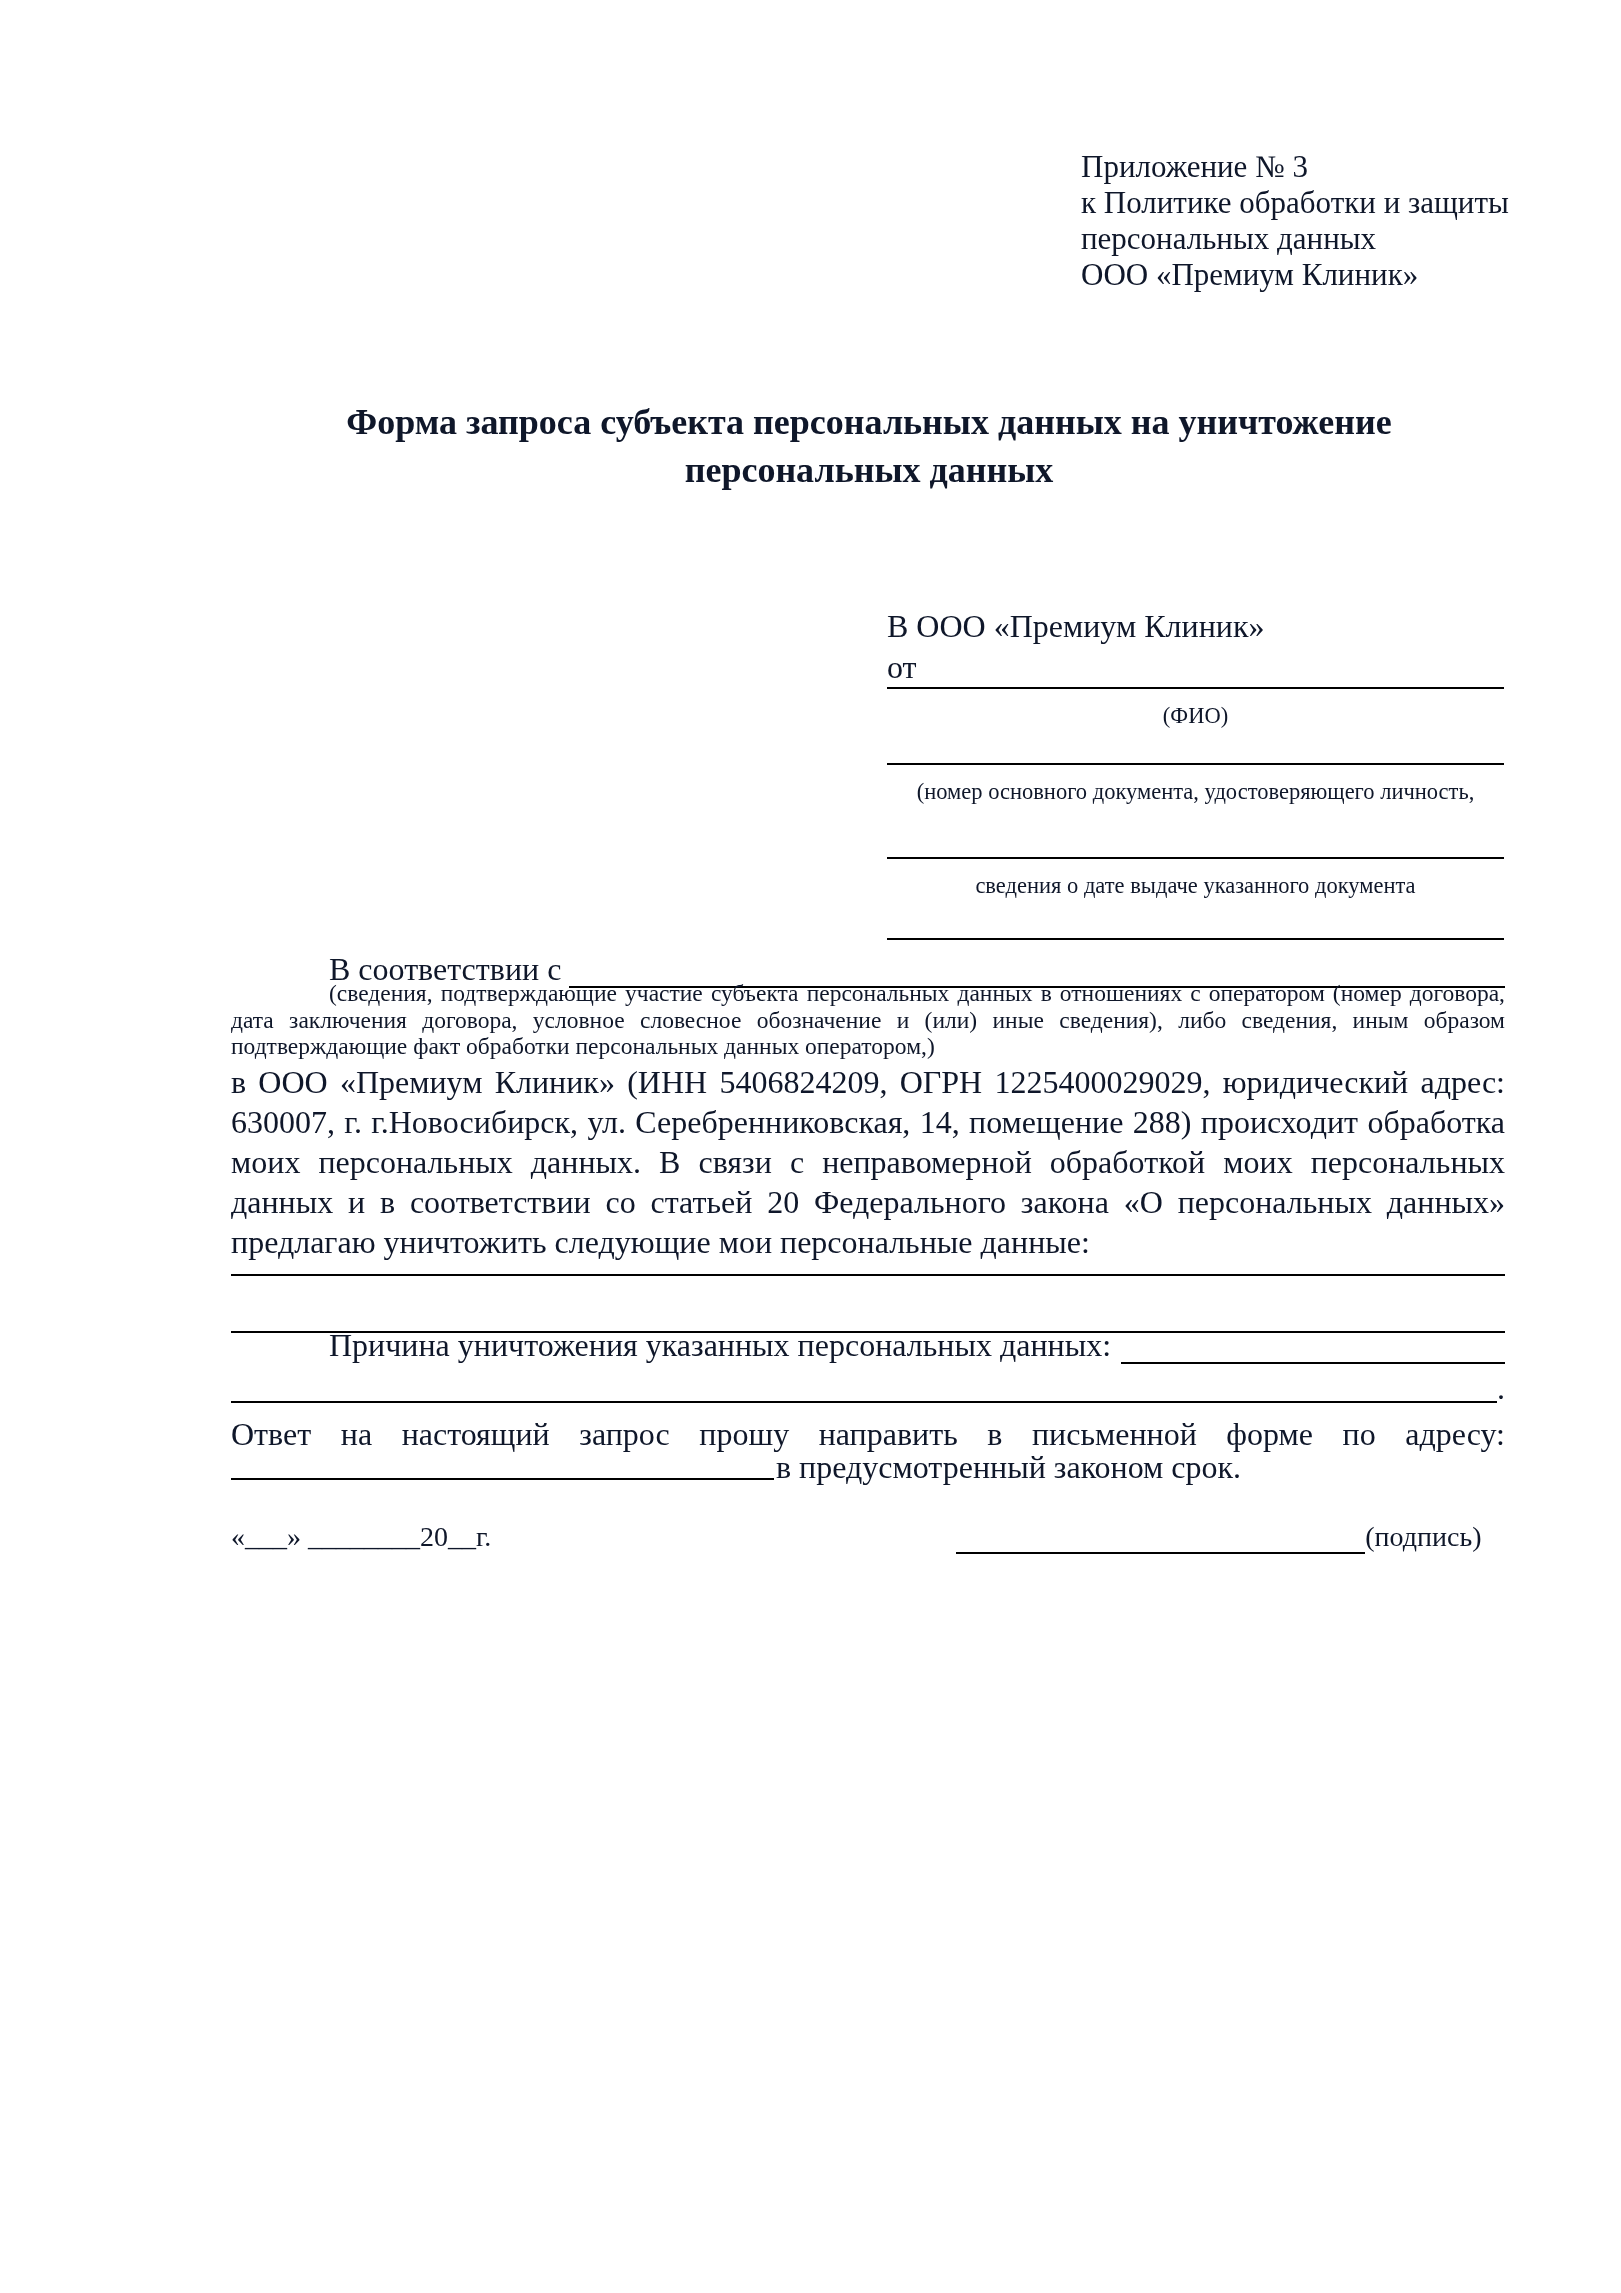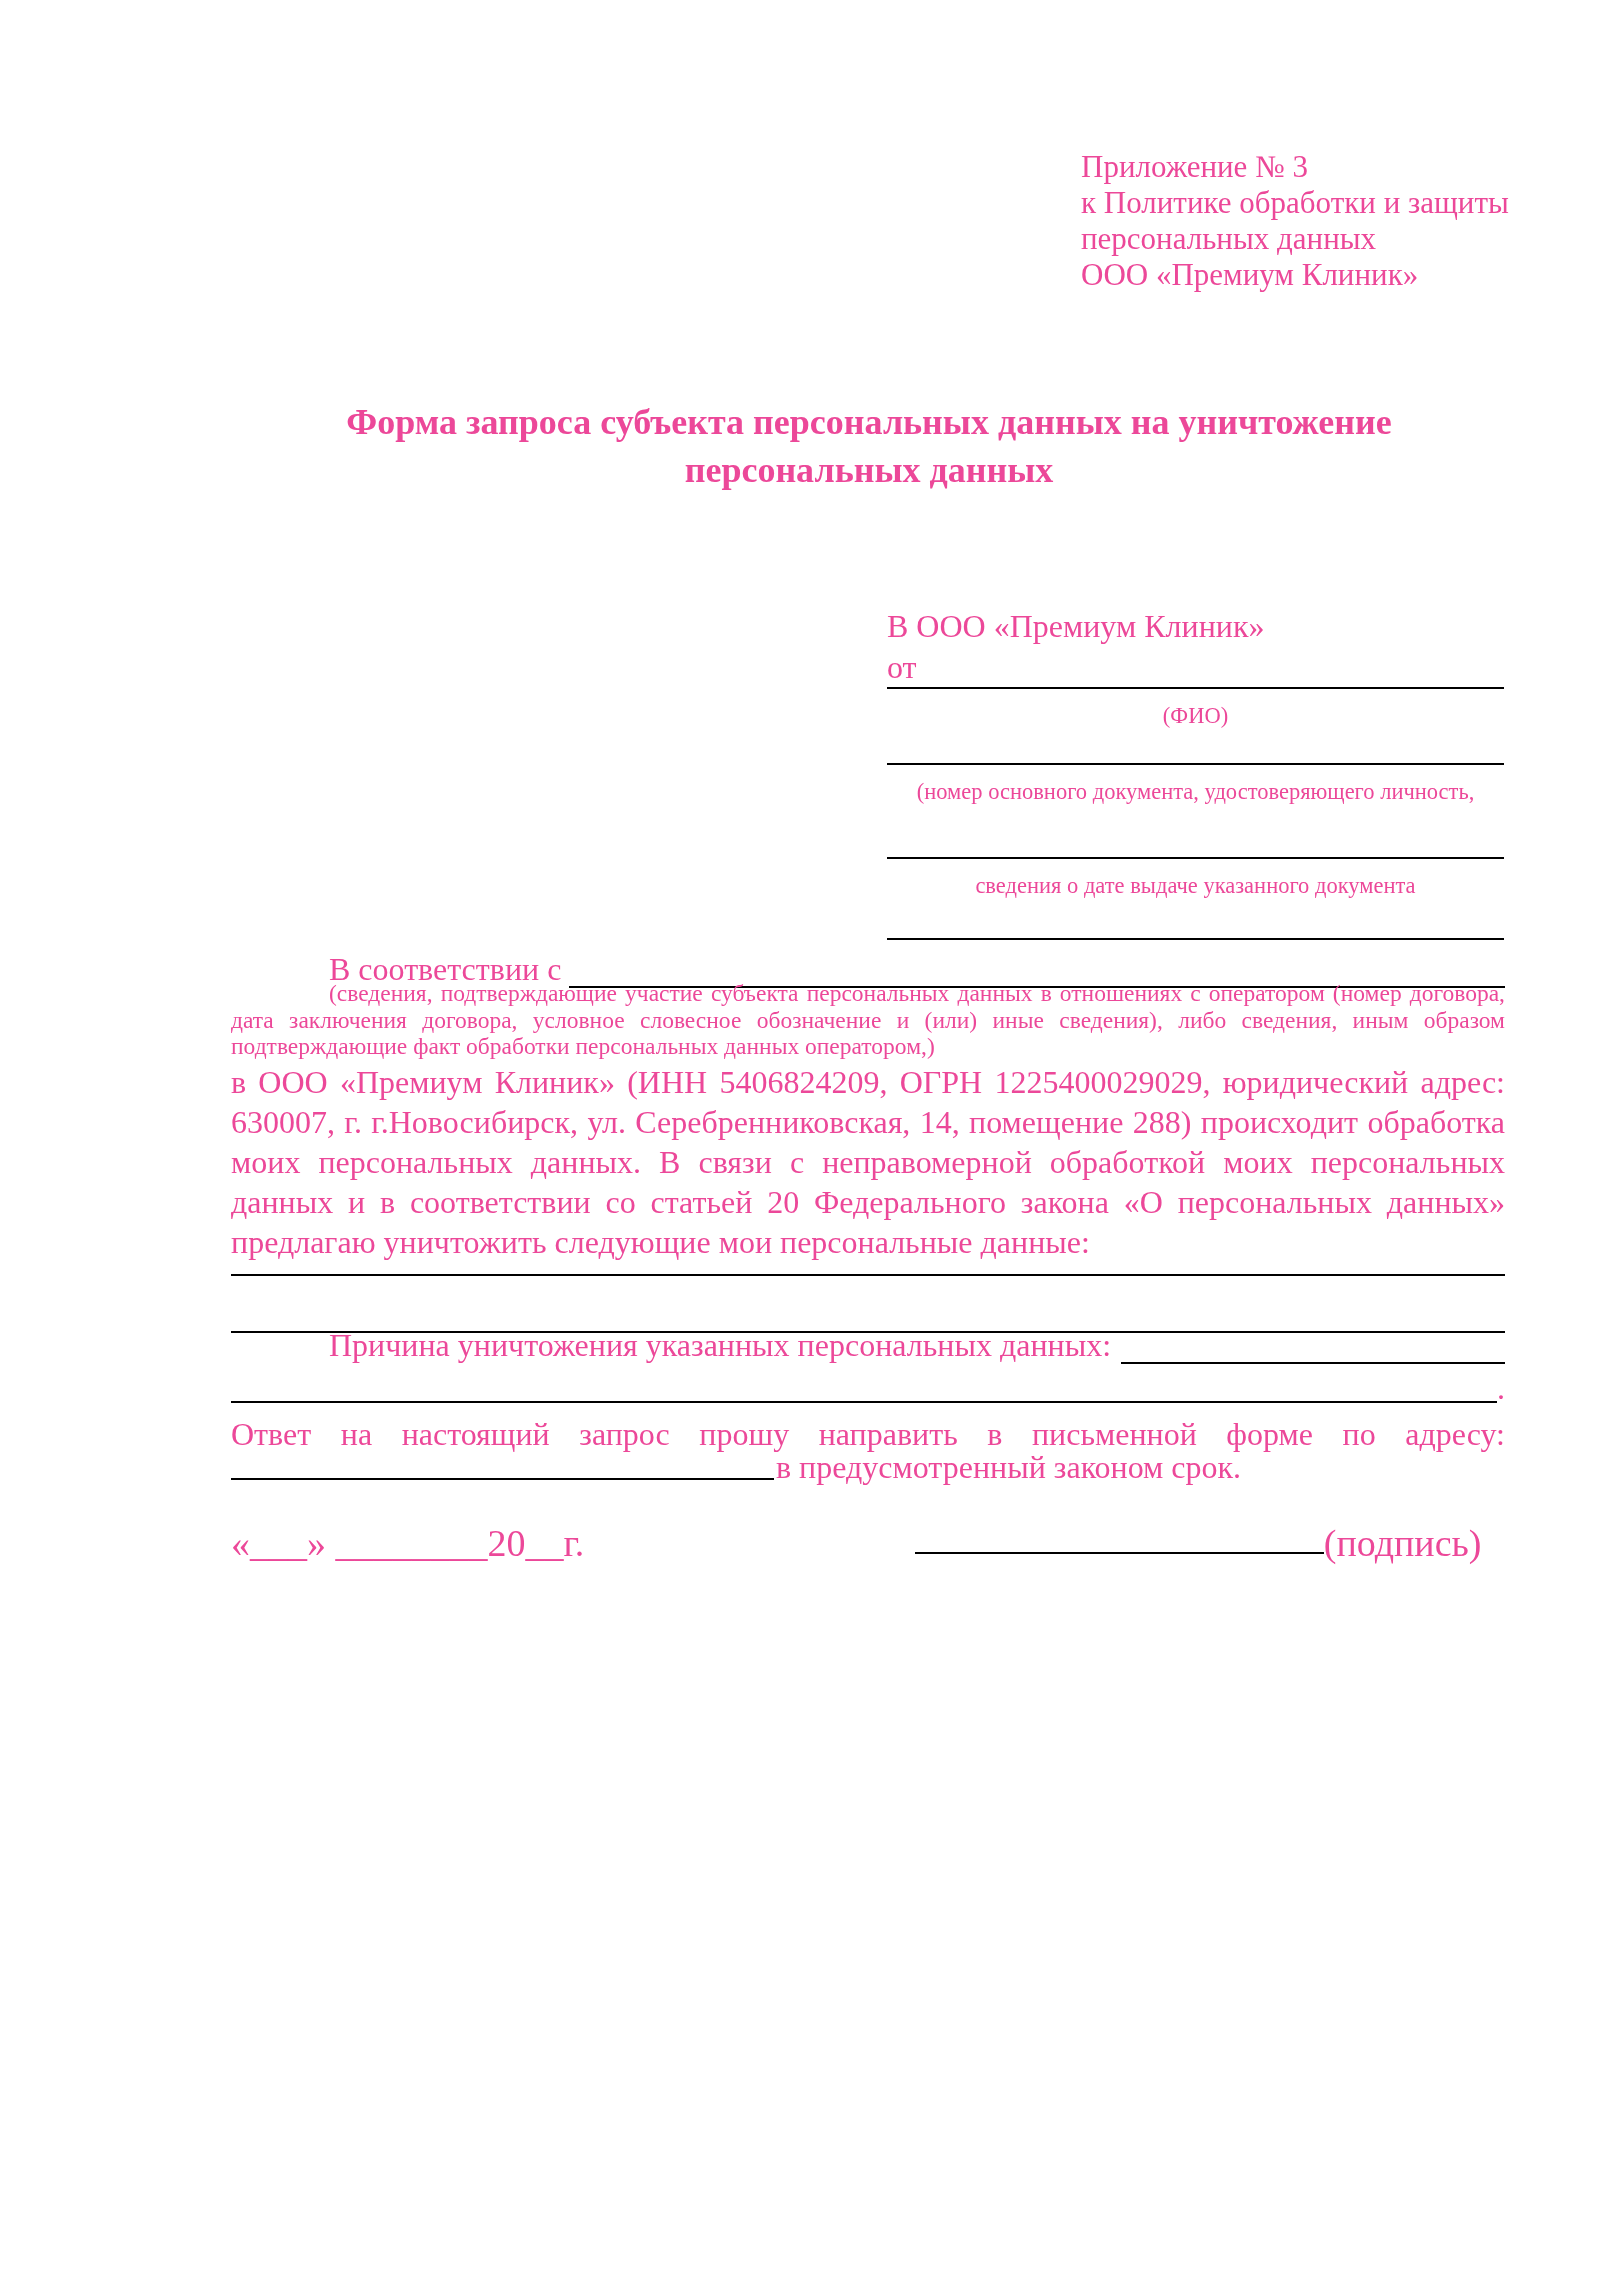--- a/index.html
+++ b/index.html
@@ -2,21 +2,21 @@
 <html><head>
 <meta charset="utf-8">
 <style>
   html, body { margin: 0; padding: 0; background: #e8e8e8; }
   .page {
     position: relative;
     width: 1621px;
     height: 2294px;
     margin: 0 auto;
     background: #ffffff;
-    color: #ec4899;
+    color: #0f172a;
     font-family: "Liberation Serif", "DejaVu Serif", serif;
     overflow: hidden;
   }
   .abs { position: absolute; }
 
   
   .appendix { left: 1081px; top: 149px; font-size: 31px; line-height: 36px; }
 
   
   .doc-title {
@@ -67,21 +67,21 @@
     font-size: 32px; line-height: 39px;
     text-align: justify; text-align-last: justify;
   }
 
   .response2 { left: 231px; top: 1449px; width: 1274px; height: 31px; display: flex; font-size: 32px; }
   .resp-fill { flex: 0 0 543px; border-bottom: 2px solid #000; }
   .resp-tail { padding-left: 2px; white-space: nowrap; }
 
   .footer-row {
     left: 231px; top: 1521px; width: 1274px; height: 33px;
-    display: flex; justify-content: space-between; font-size: 38px;
+    display: flex; justify-content: space-between; font-size: 28px;
   }
   .date-part { white-space: nowrap; }
   .sig-part { display: flex; margin-right: 23.5px; height: 33px; }
   .sig-fill { width: 409px; border-bottom: 2px solid #000; }
   .sig-caption { white-space: nowrap; }
 </style>
 </head>
 <body>
 
 <div class="page">

